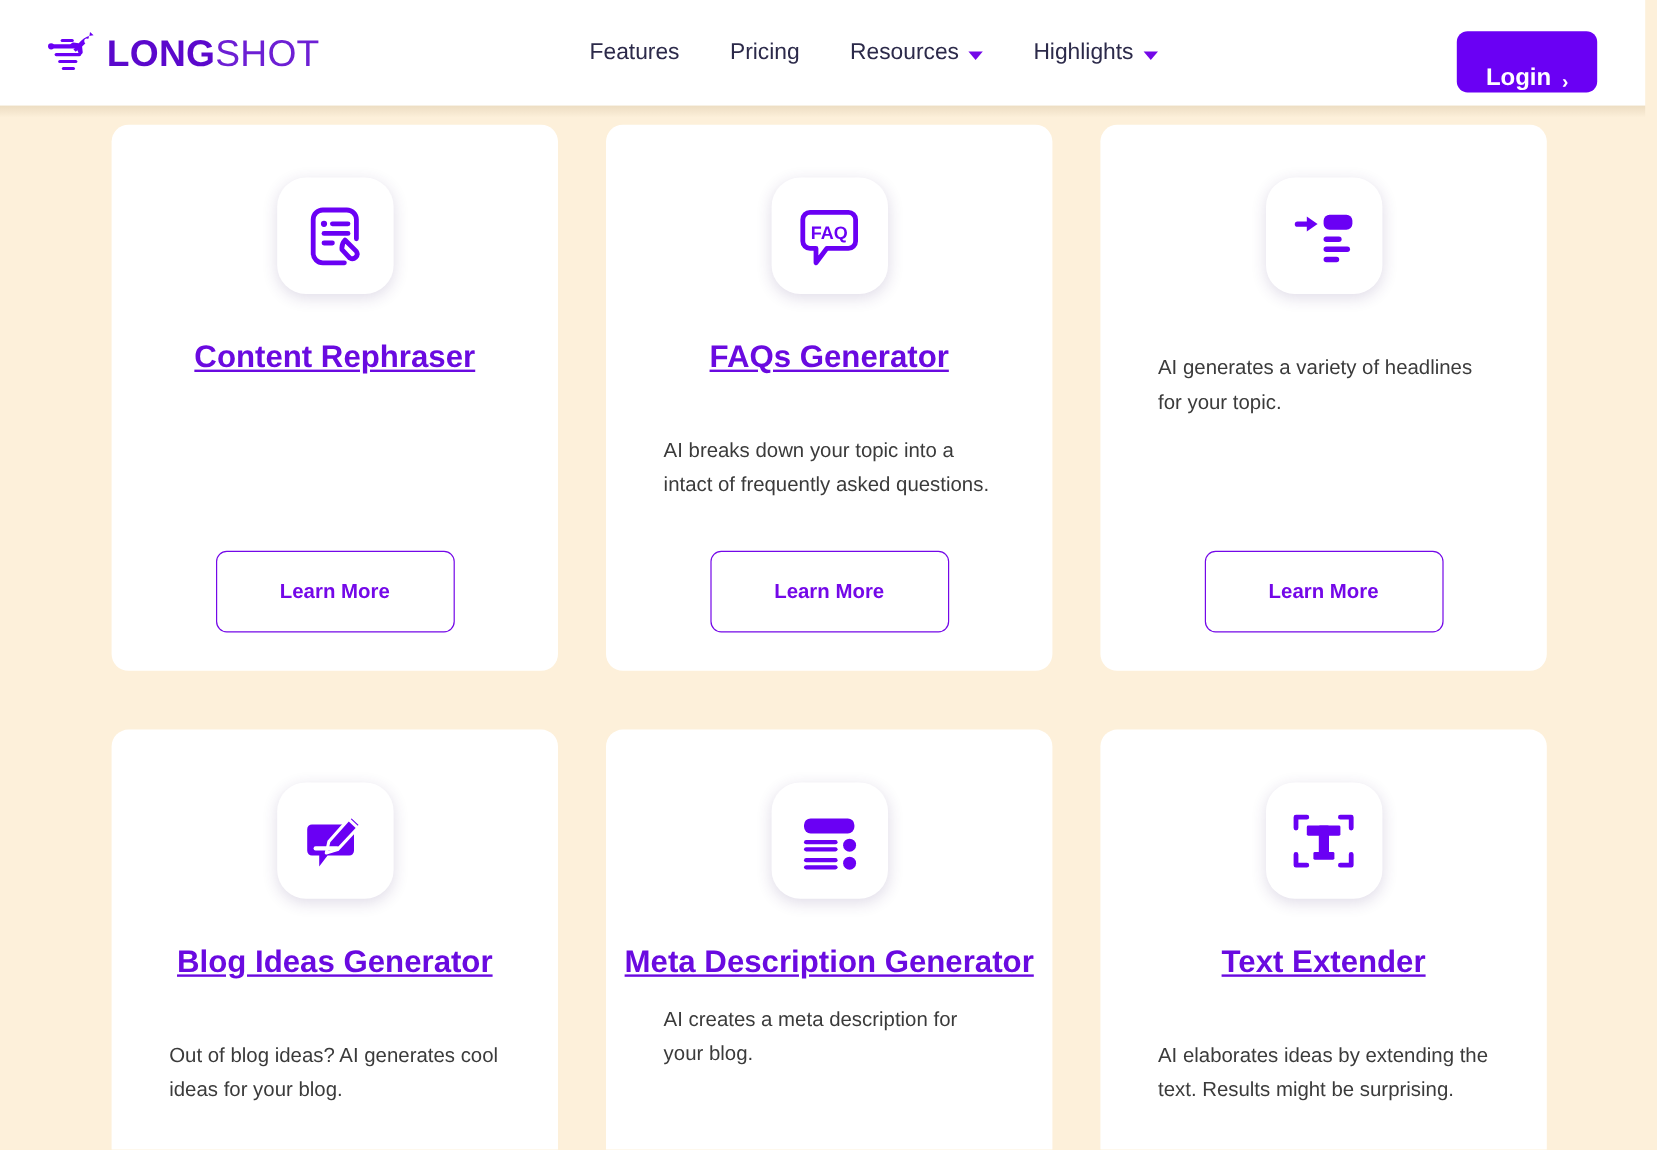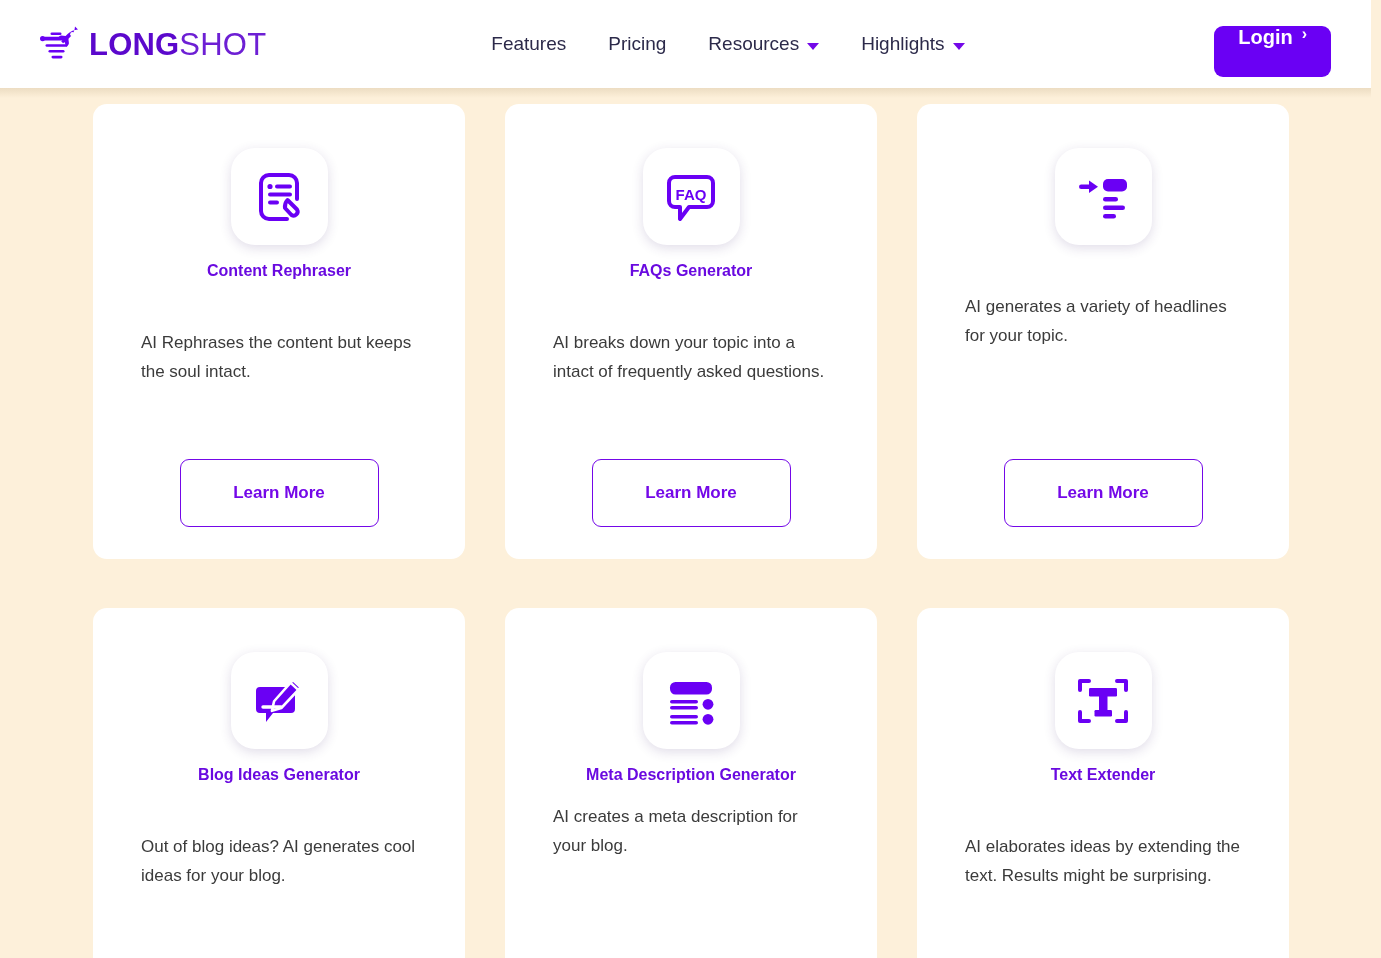--- a/index.html
+++ b/index.html
@@ -85,21 +85,21 @@
     height: 51px;
     padding: 0 24px;
     background: #6a00f4;
     border: none;
     border-radius: 9px;
     color: #ffffff;
     font-family: "Liberation Sans", sans-serif;
     font-size: 20px;
     font-weight: 600;
     display: flex;
-    align-items: flex-start;
+    align-items: flex-end;
     gap: 9px;
     cursor: pointer;
     white-space: nowrap;
   }
   .login-chevron {
     font-size: 16px;
     font-weight: 700;
     line-height: 1;
   }
 
@@ -137,27 +137,28 @@
     border-radius: 24px;
     background: #ffffff;
     box-shadow: 0 3px 12px rgba(60,40,110,0.16);
     display: flex;
     align-items: center;
     justify-content: center;
     flex: none;
   }
 
   .card-title {
-    margin-top: 16px;
-    font-size: 16px;
+    margin-top: 36px;
+    font-size: 26px;
     font-weight: 700;
     color: #6a0ae0;
     text-align: center;
     line-height: 1.25;
     white-space: nowrap;
+    text-decoration: underline;
   }
 
   .card-desc {
     font-size: 17px;
     line-height: 1.68;
     color: #3b3b3b;
     width: 100%;
     text-align: left;
   }
   .card-desc.gap-lg  { margin-top: 48px; }
@@ -233,21 +234,20 @@
             <path d="M46 30 V14 a8 8 0 0 0 -8 -8 H18 a8 8 0 0 0 -8 8 V42 a8 8 0 0 0 8 8 H36"></path>
             <circle cx="19" cy="17.5" r="1.6" fill="#6a00f4" stroke-width="2"></circle>
             <path d="M26 17.5 H39"></path>
             <path d="M19 25.5 H39"></path>
             <path d="M19 33.5 H26"></path>
             <path d="M36.5 31 l9.5 9.5 a4 4 0 0 1 -5.5 5.5 L34 39 a10 10 0 0 1 2.5 -8z"></path>
           </g>
         </svg>
       </div>
       <div class="card-title">Content Rephraser</div>
-      <div class="card-desc gap-lg">AI Rephrases the content but keeps the soul intact.</div>
       <button class="learn-btn">Learn More</button>
     </div>
 
     <div class="card">
       <div class="icon-tile">
         <svg width="56" height="56" viewBox="0 0 56 56">
           <path d="M12 8 H44 a6 6 0 0 1 6 6 V32 a6 6 0 0 1 -6 6 H26 L17 50 V38 H12 a6 6 0 0 1 -6 -6 V14 a6 6 0 0 1 6 -6 z" fill="none" stroke="#6a00f4" stroke-width="4" stroke-linejoin="round"></path>
           <text x="28" y="30.5" text-anchor="middle" font-family="Liberation Sans, sans-serif" font-size="15" font-weight="700" fill="#6a00f4">FAQ</text>
         </svg>
       </div>

